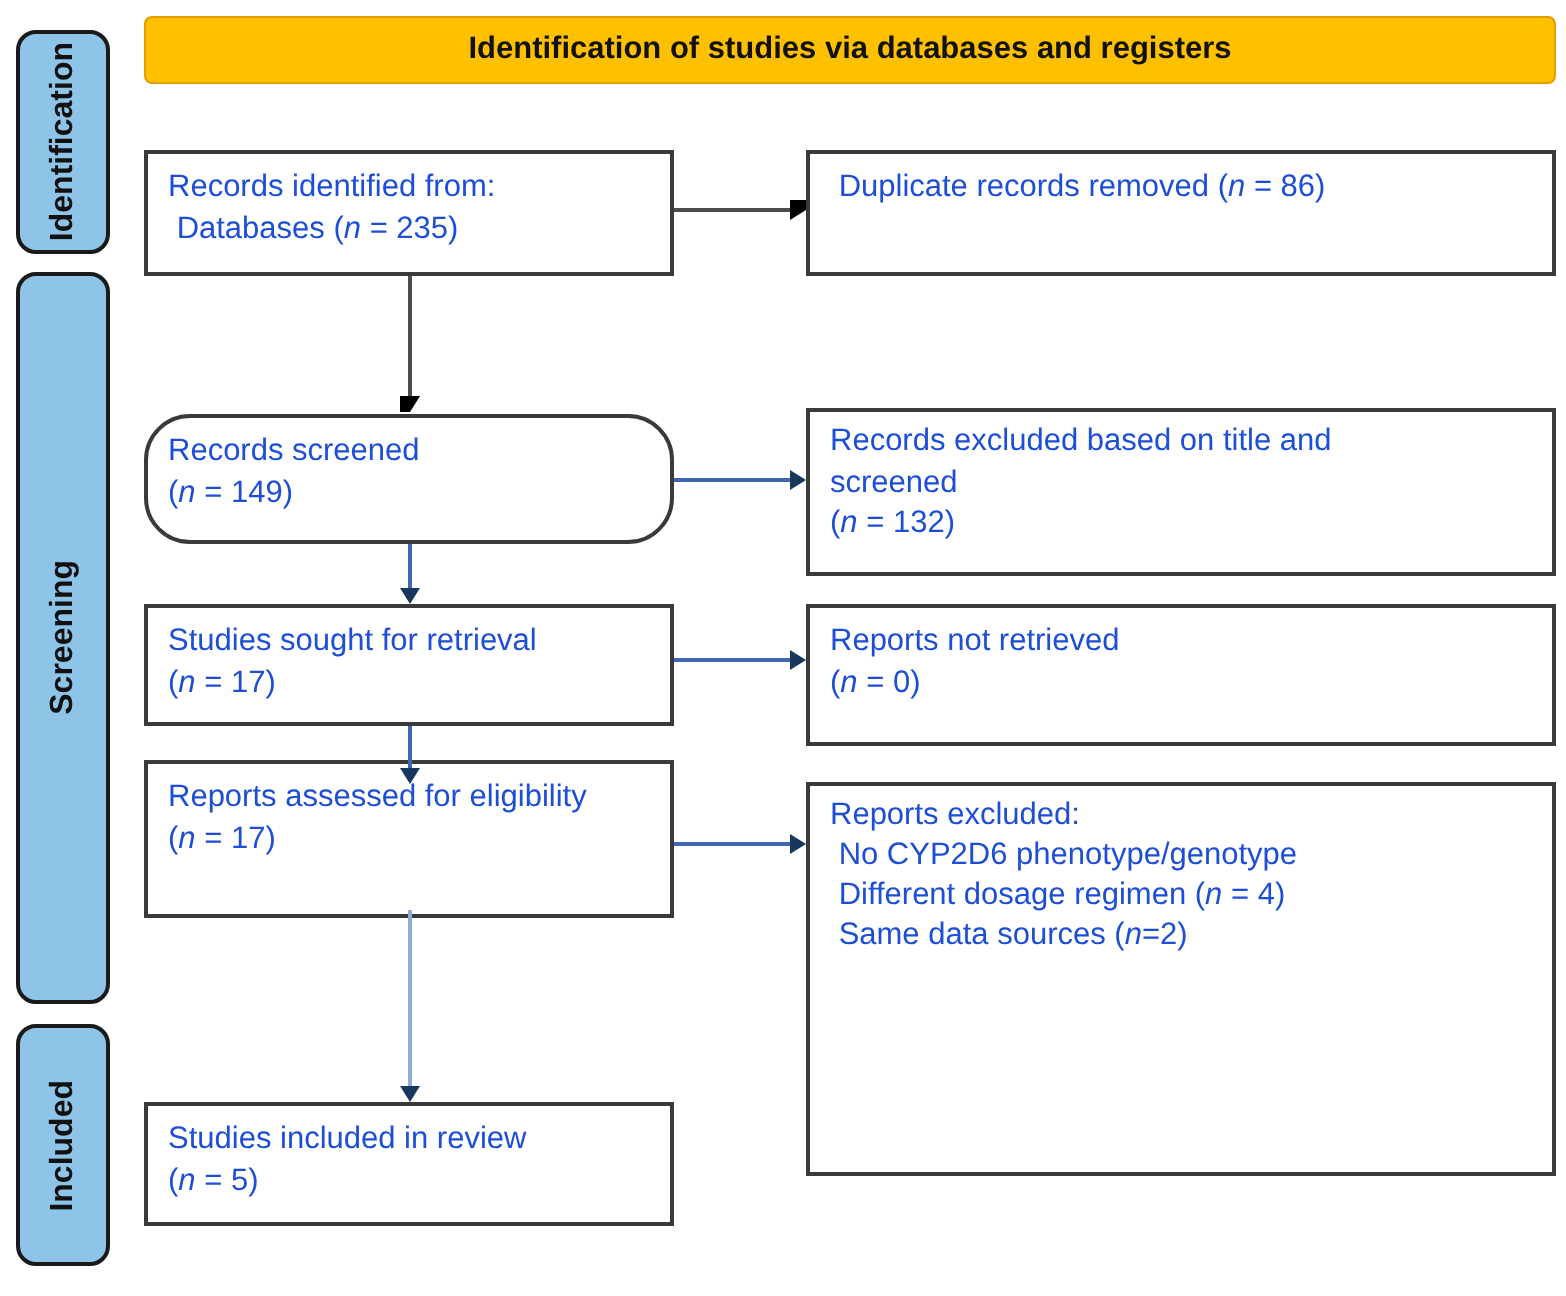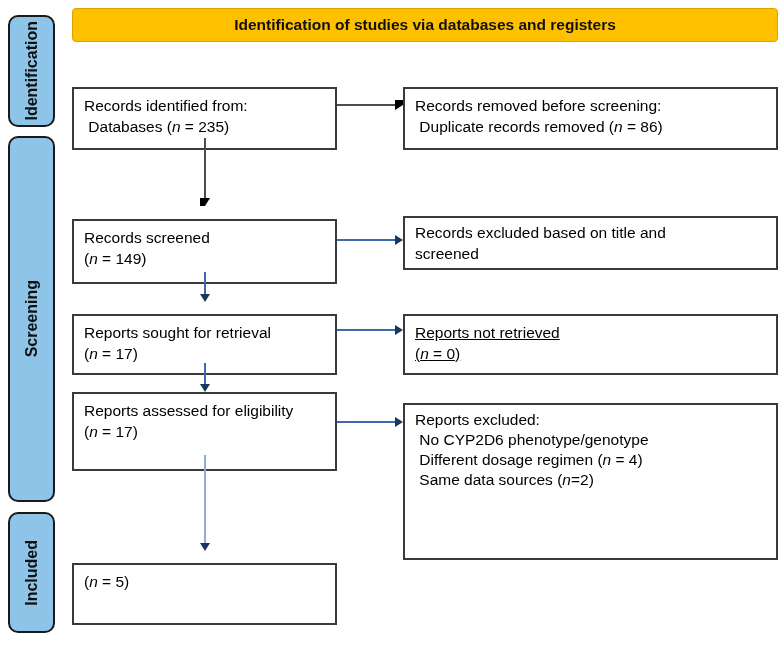--- a/index.html
+++ b/index.html
@@ -30,33 +30,33 @@
     writing-mode:vertical-rl;transform:rotate(180deg);
     font-size:16px;font-weight:bold;color:#111;white-space:nowrap;
   }
   #stage-identification{top:15px;height:112px;}
   #stage-screening{top:136px;height:366px;}
   #stage-included{top:512px;height:121px;}
   
   .box{
     position:absolute;background:#ffffff;border:2px solid #3a3a3a;
     box-sizing:border-box;padding:7px 10px;overflow:hidden;
-    font-size:15.5px;line-height:20.5px;color:#000000;margin-top:12px;
+    font-size:15.5px;line-height:20.5px;color:#1d4ed8;
   }
   .box .line{white-space:pre-wrap;}
   .col-left{left:72px;width:265px;}
   .col-right{left:403px;width:375px;}
   #box-records-identified{top:75px;height:63px;}
   #box-records-removed{top:75px;height:63px;}
-  #box-records-screened{top:207px;height:65px;}
-  #box-records-excluded{top:204px;height:54px;padding-top:5px;}
+  #box-records-screened{top:207px;height:65px;border-radius:23px;}
+  #box-records-excluded{top:204px;height:84px;padding-top:5px;}
   #box-reports-sought{top:302px;height:61px;}
-  #box-reports-not-retrieved{top:302px;height:61px;text-decoration:underline;}
+  #box-reports-not-retrieved{top:302px;height:71px;}
   #box-reports-assessed{top:380px;height:79px;}
-  #box-reports-excluded{top:391px;height:157px;padding-top:5px;line-height:20px;}
+  #box-reports-excluded{top:391px;height:197px;padding-top:5px;line-height:20px;}
   #box-studies-included{top:551px;height:62px;}
   
   .arrow-h{position:absolute;height:10px;}
   .arrow-h .shaft{position:absolute;left:0;right:7px;top:4px;height:2px;}
   .arrow-h .head{position:absolute;right:0;top:0;width:0;height:0;
     border-top:5px solid transparent;border-bottom:5px solid transparent;
     border-left:8px solid #000;}
   .arrow-v{position:absolute;width:10px;}
   .arrow-v .shaft{position:absolute;top:0;bottom:7px;left:4px;width:2px;}
   .arrow-v .head{position:absolute;bottom:0;left:0;width:0;height:0;
@@ -93,51 +93,51 @@
   </div>
   <div class="stage" id="stage-included">
     <span>Included</span>
   </div>
 
   <div class="box col-left" id="box-records-identified">
       <div class="line">Records identified from:</div>
       <div class="line"> Databases (<i>n</i> = 235)</div>
     </div>
   <div class="box col-right" id="box-records-removed">
-      <div class="line">Records removed before screening:</div>
       <div class="line"> Duplicate records removed (<i>n</i> = 86)</div>
     </div>
   <div class="box col-left" id="box-records-screened">
       <div class="line">Records screened</div>
       <div class="line">(<i>n</i> = 149)</div>
     </div>
   <div class="box col-right" id="box-records-excluded">
       <div class="line">Records excluded based on title and</div>
       <div class="line">screened</div>
       <div class="line">(<i>n</i> = 132)</div>
     </div>
   <div class="box col-left" id="box-reports-sought">
-      <div class="line">Reports sought for retrieval</div>
+      <div class="line">Studies sought for retrieval</div>
       <div class="line">(<i>n</i> = 17)</div>
     </div>
   <div class="box col-right" id="box-reports-not-retrieved">
       <div class="line">Reports not retrieved</div>
       <div class="line">(<i>n</i> = 0)</div>
     </div>
   <div class="box col-left" id="box-reports-assessed">
       <div class="line">Reports assessed for eligibility</div>
       <div class="line">(<i>n</i> = 17)</div>
     </div>
   <div class="box col-right" id="box-reports-excluded">
       <div class="line">Reports excluded:</div>
       <div class="line"> No CYP2D6 phenotype/genotype</div>
       <div class="line"> Different dosage regimen (<i>n</i> = 4)</div>
       <div class="line"> Same data sources (<i>n</i>=2)</div>
     </div>
   <div class="box col-left" id="box-studies-included">
+      <div class="line">Studies included in review</div>
       <div class="line">(<i>n</i> = 5)</div>
     </div>
 
   <div class="arrow-h black" id="arrow-h1">
     <div class="shaft"></div>
       <div class="head"></div>
   </div>
   <div class="arrow-h blue" id="arrow-h2">
     <div class="shaft"></div>
       <div class="head"></div>

